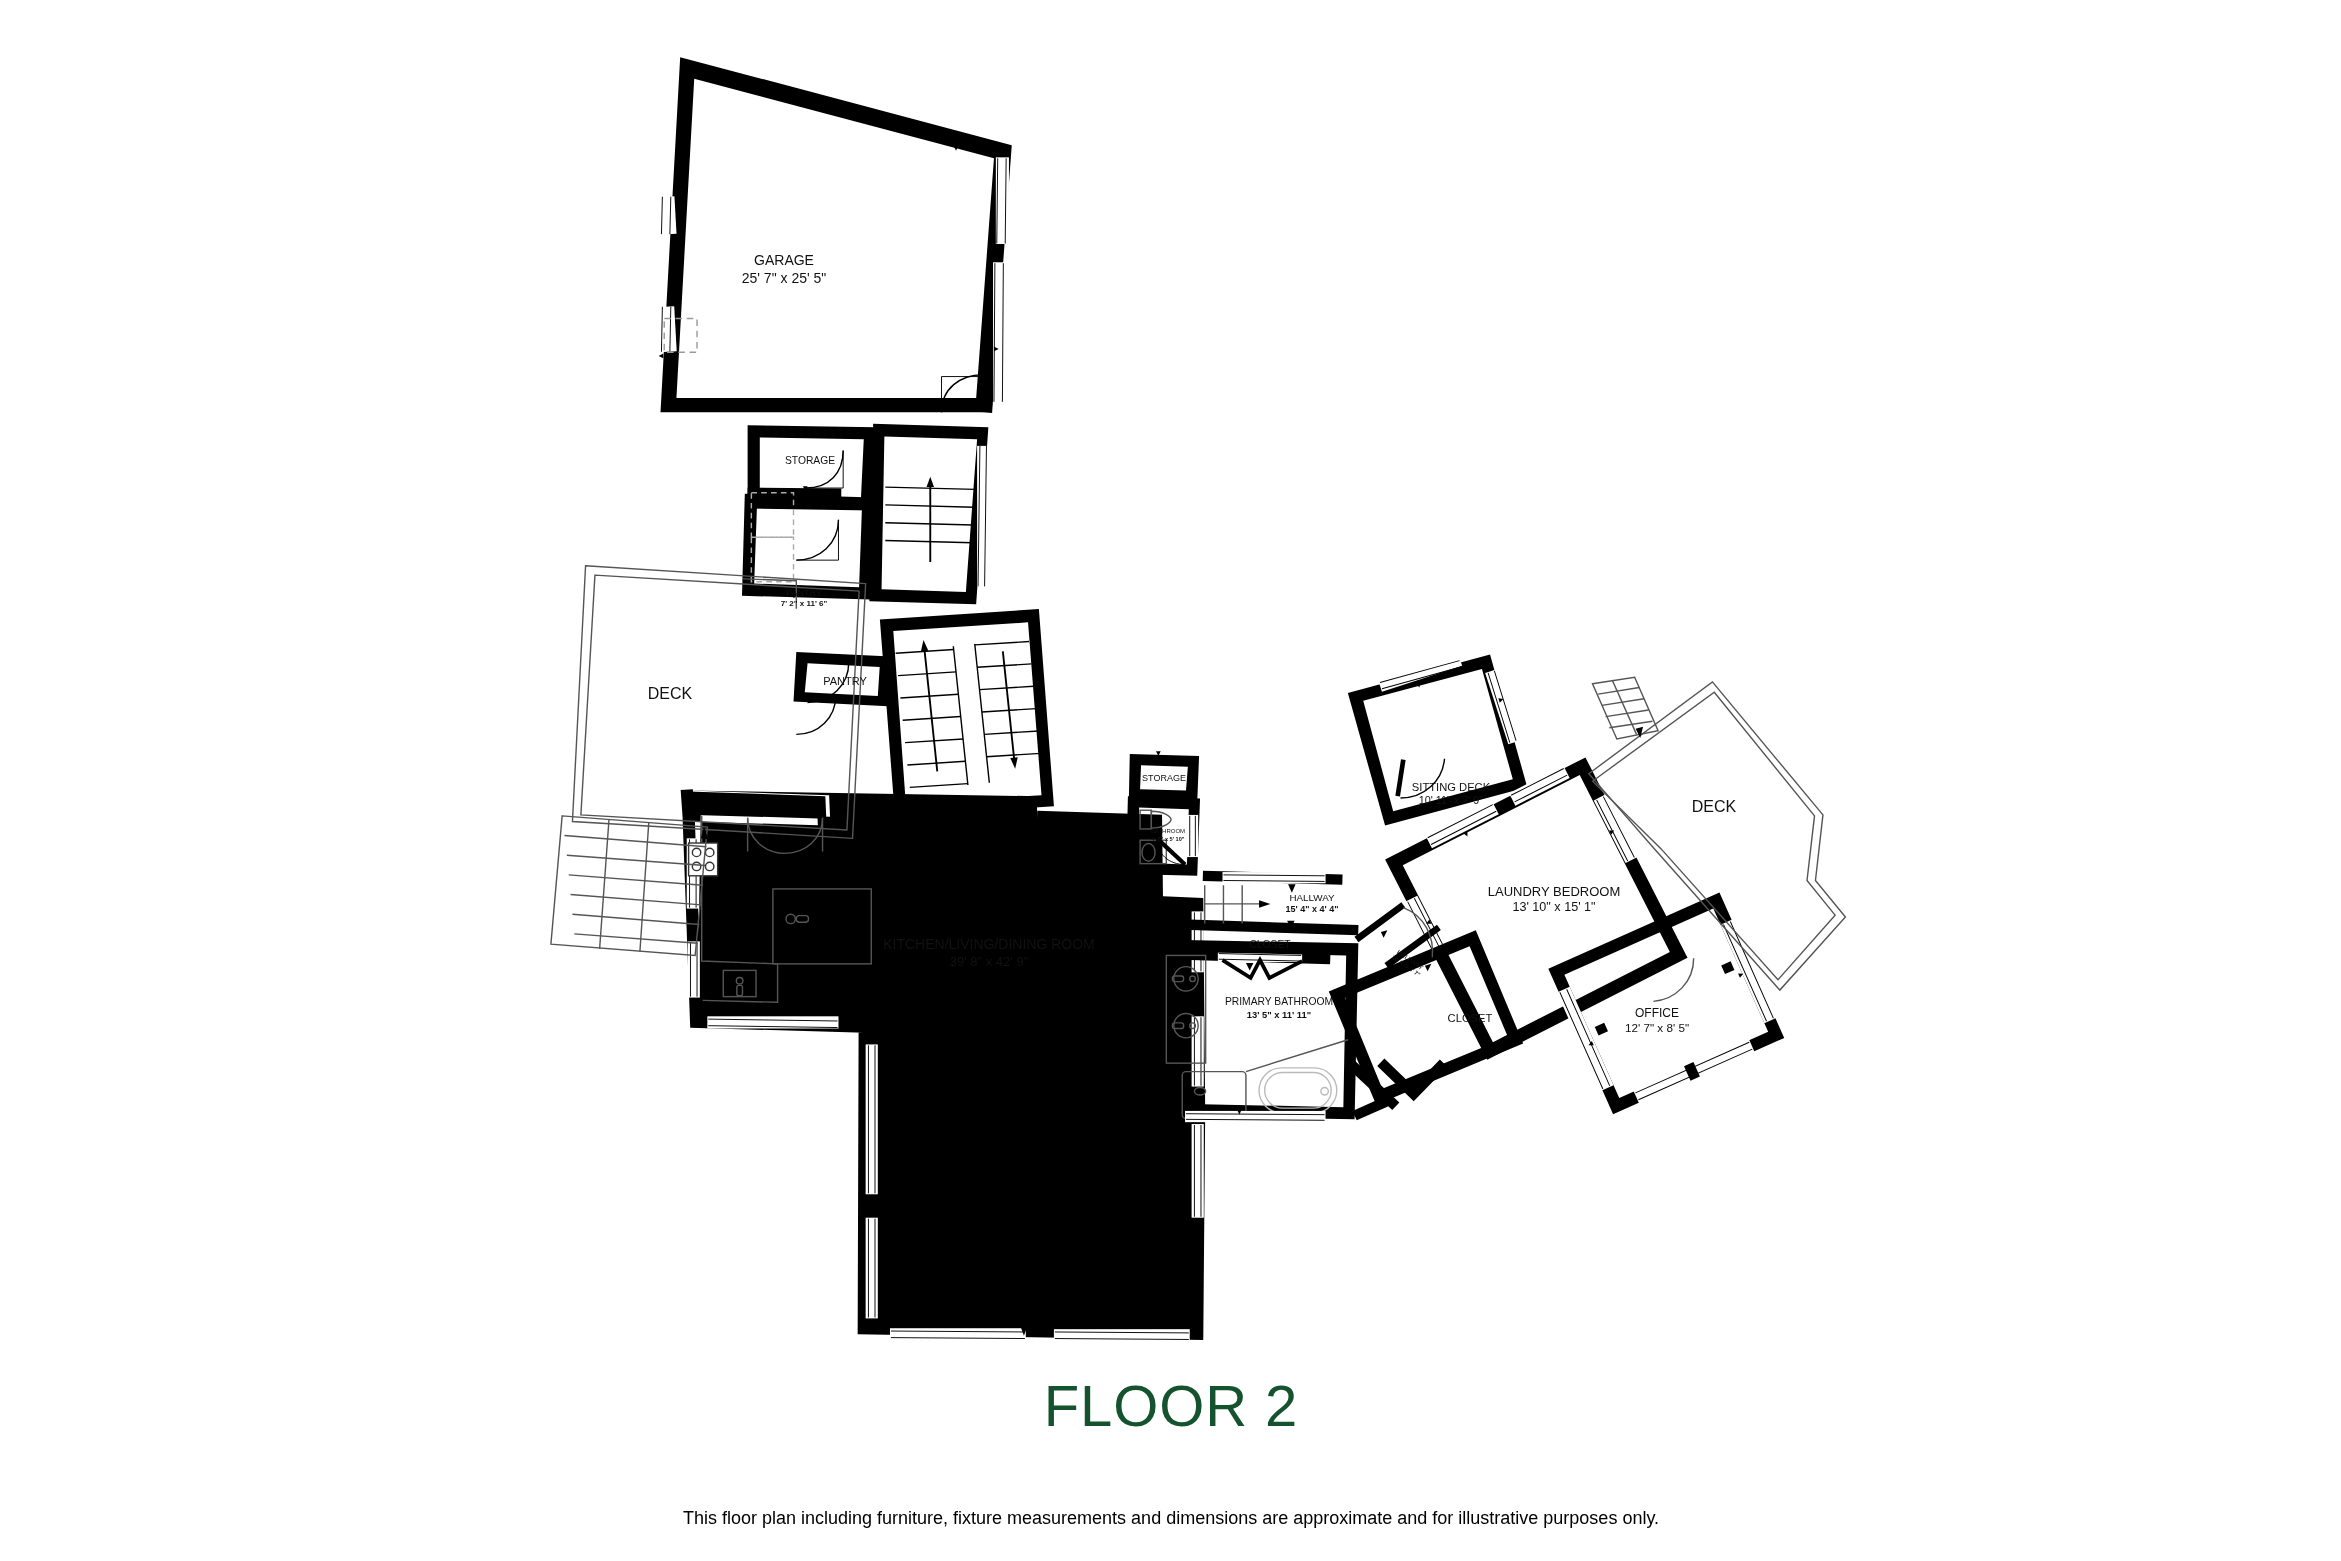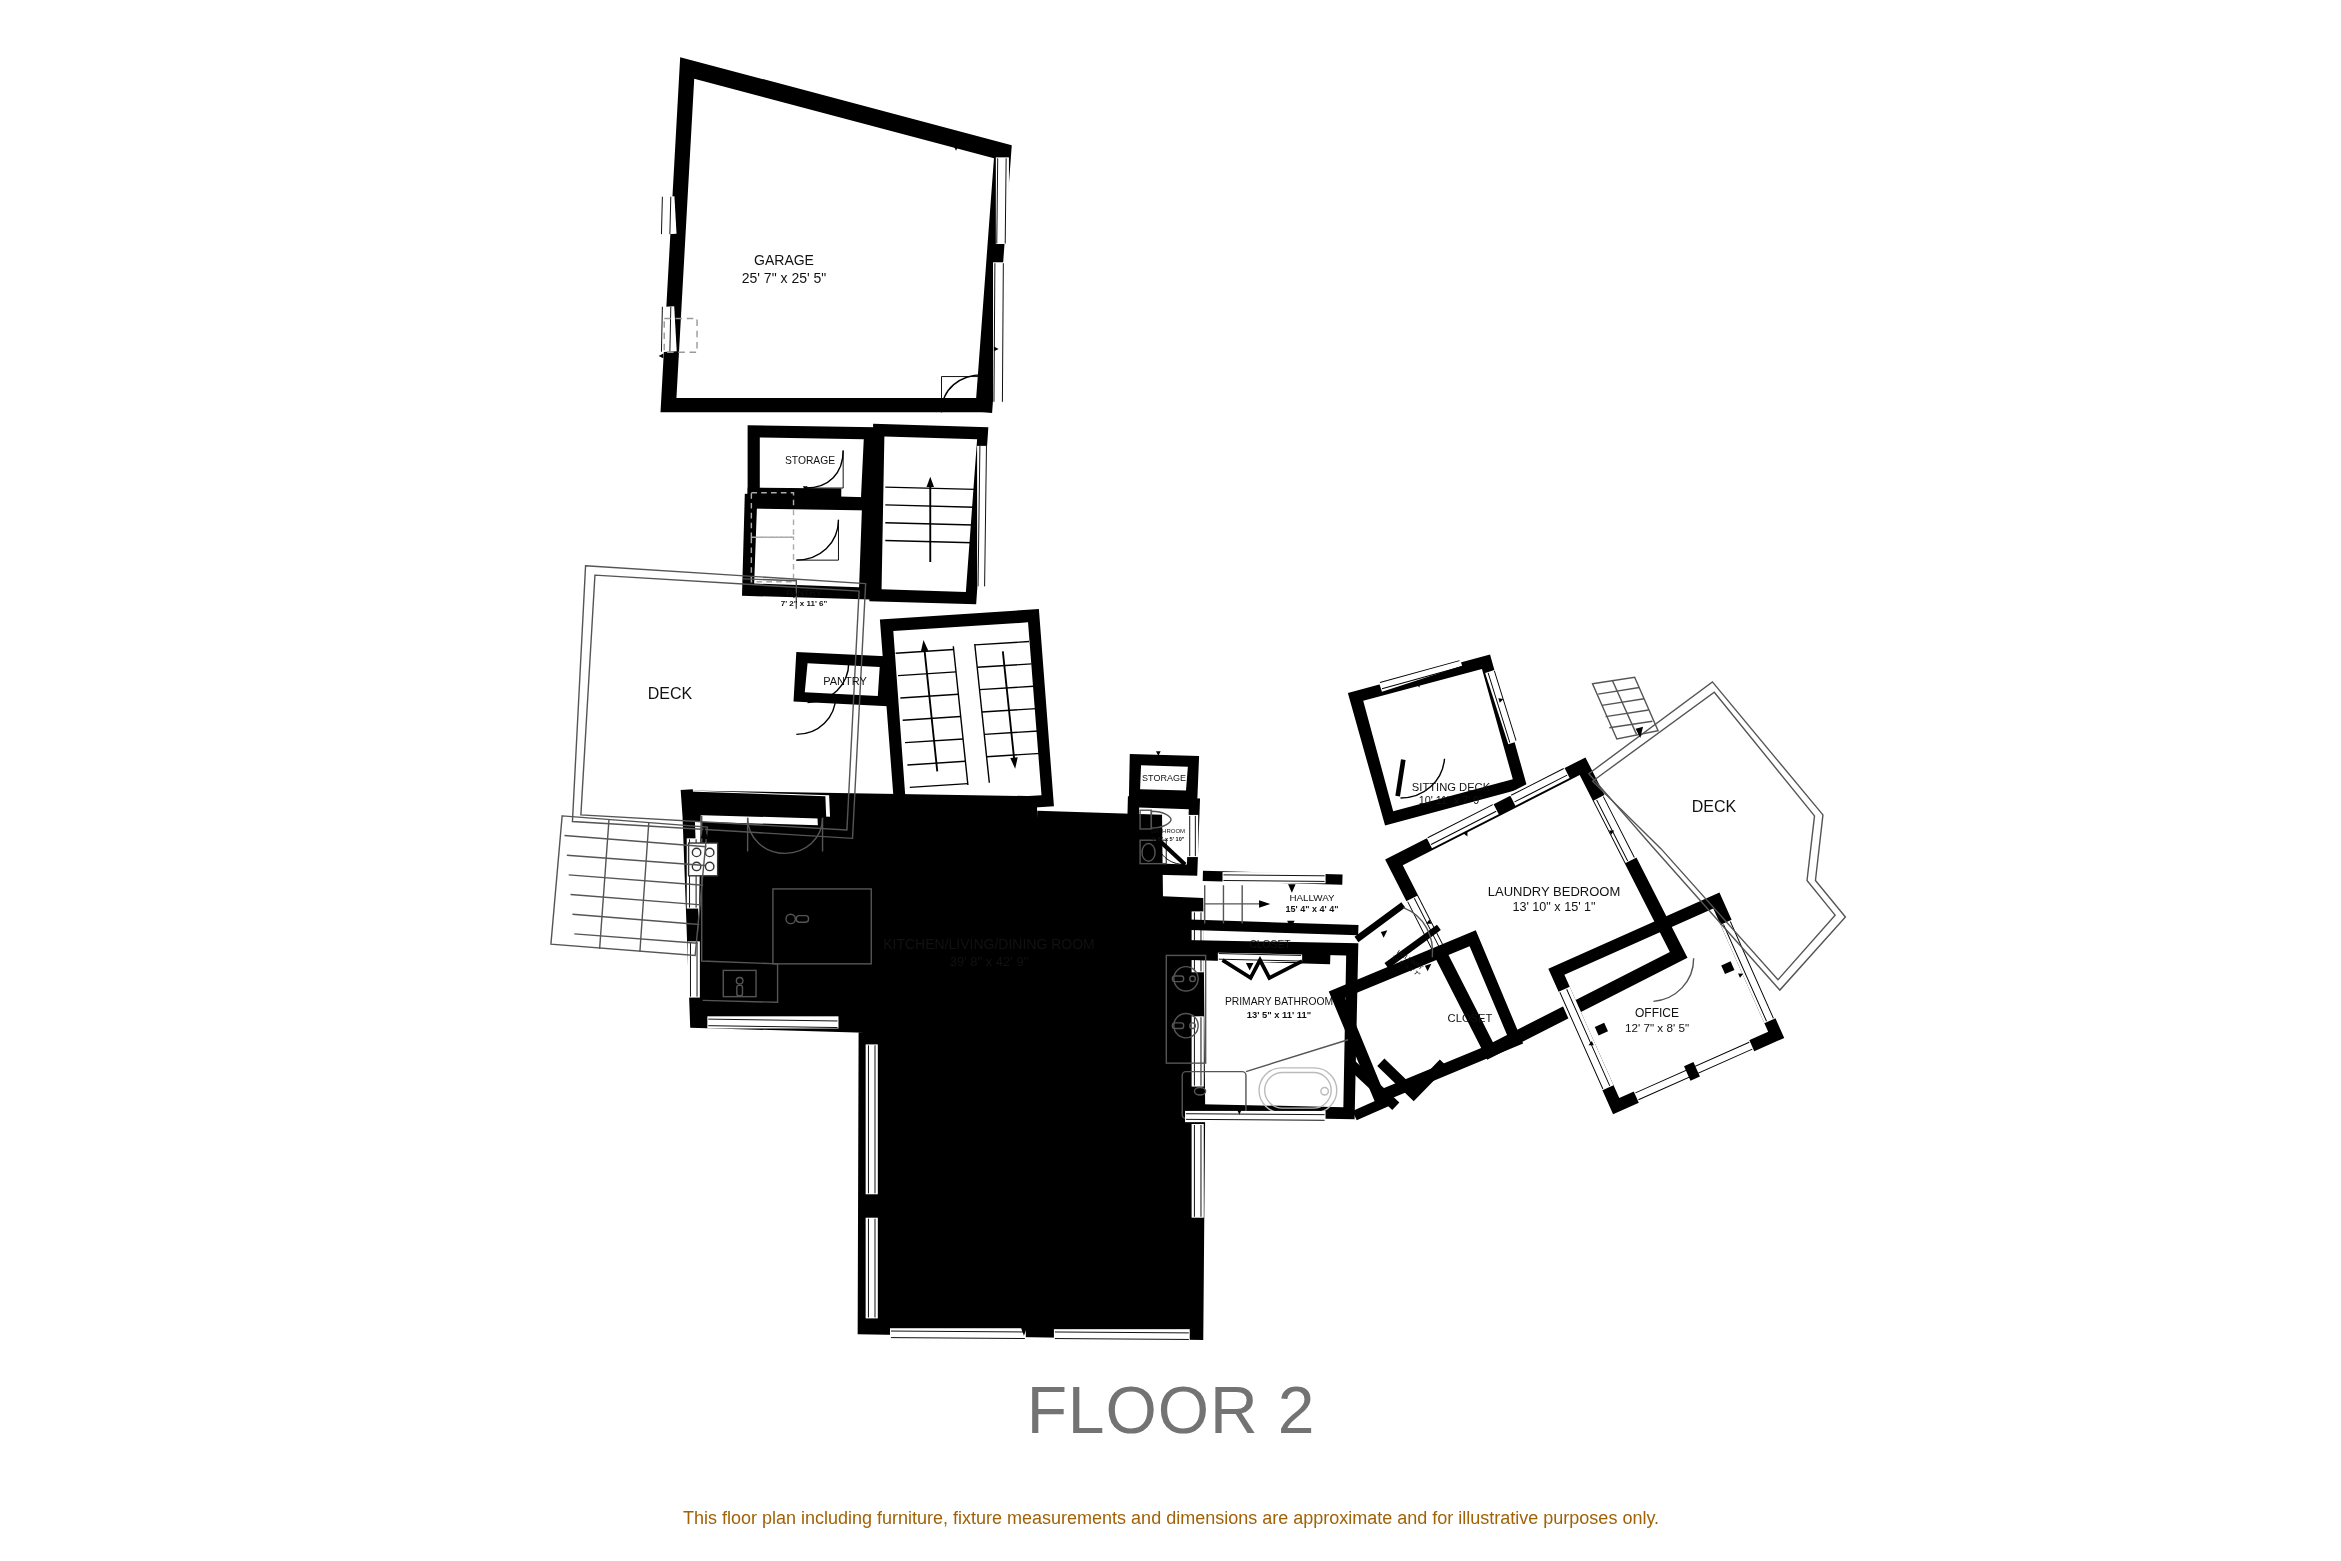--- a/index.html
+++ b/index.html
@@ -9,29 +9,29 @@
     font-family:"Liberation Sans","DejaVu Sans",sans-serif;
     color:#111111;
   }
   #plan-root{position:absolute;inset:0;}
   svg#floorplan{position:absolute;left:0;top:0;width:2342px;height:1561px;display:block;}
 
   .title-block{
     position:absolute;left:0;right:0;top:1377px;text-align:center;
   }
   .plan-title{
-    font-size:66px;letter-spacing:0.9px;font-weight:400;color:#737373;
+    font-size:58px;letter-spacing:0.9px;font-weight:400;color:#14532d;
     font-family:"Liberation Sans","DejaVu Sans",sans-serif;
     line-height:1;
   }
   .disclaimer-block{
     position:absolute;left:0;right:0;top:1508px;text-align:center;
   }
   .disclaimer{
-    font-size:18px;color:#a16207;font-weight:400;
+    font-size:18px;color:#000000;font-weight:400;
     font-family:"Liberation Sans","DejaVu Sans",sans-serif;
   }
 
   
   .room-label{
     position:absolute;text-align:center;white-space:nowrap;
     transform:translate(-50%,-50%);
     font-family:"Liberation Sans","DejaVu Sans",sans-serif;
     color:#111;line-height:1.25;
   }

